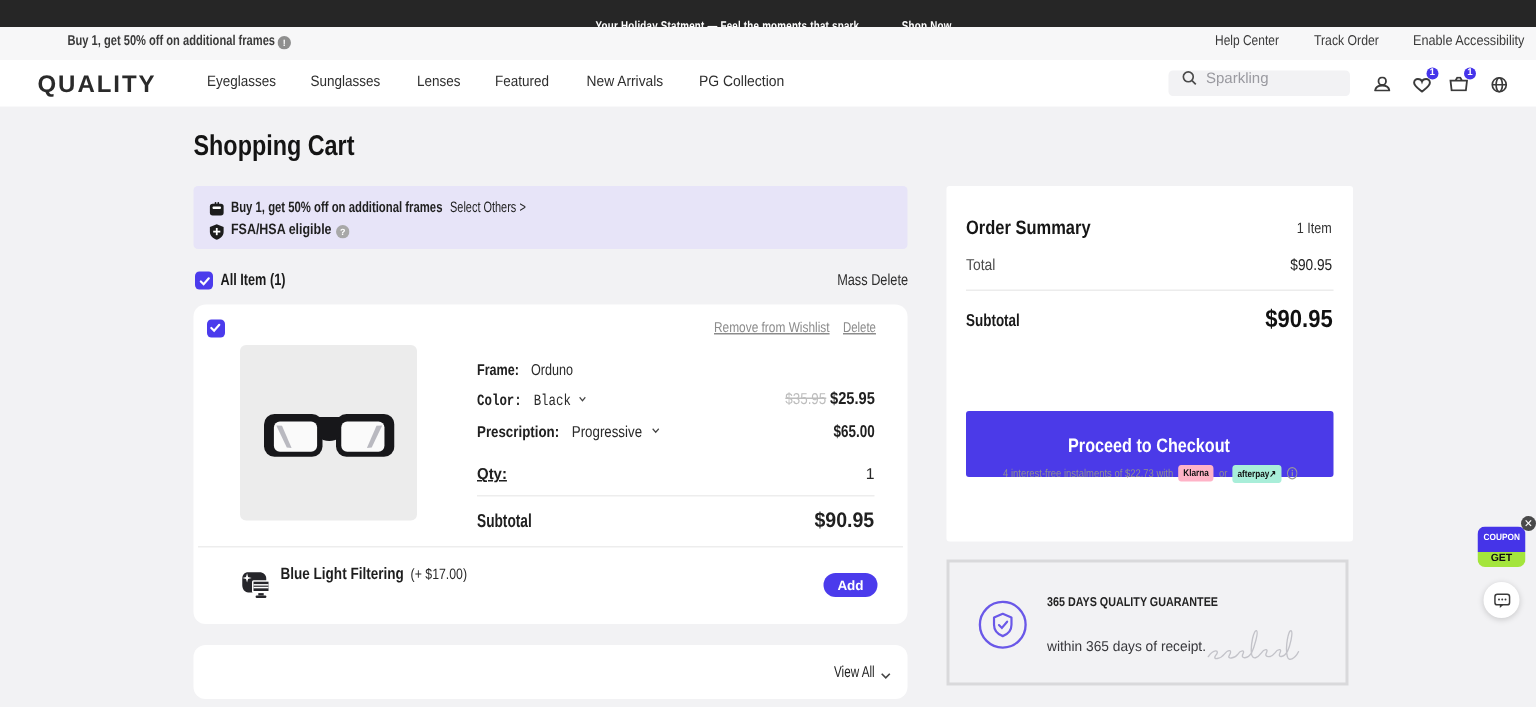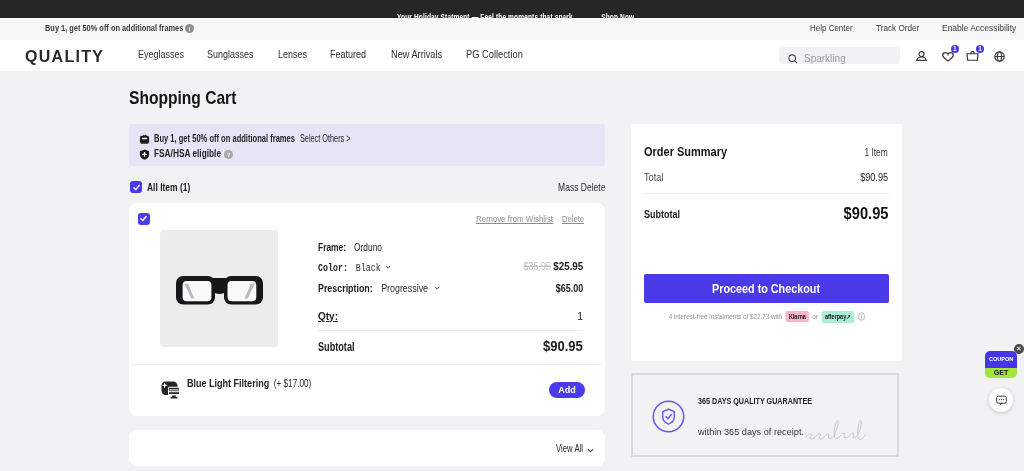--- a/index.html
+++ b/index.html
@@ -4,31 +4,31 @@
 *{margin:0;padding:0;box-sizing:border-box;}
 html,body{width:1024px;height:471px;overflow:hidden;}
 body{font-family:"Liberation Sans",sans-serif;background:#f2f2f4;position:relative;color:#1e1e1e;}
 .sx{display:inline-block;transform-origin:left center;white-space:nowrap;}
 .sxr{display:inline-block;transform-origin:right center;white-space:nowrap;}
 .sxc{display:inline-block;transform-origin:center center;white-space:nowrap;}
 .topbar{position:absolute;left:0;top:0;width:1024px;height:18px;background:#262626;color:#fff;}
 .utilbar{position:absolute;left:0;top:18px;width:1024px;height:22px;background:#f7f7f8;font-size:9.5px;color:#3a3a3a;}
 .nav{position:absolute;left:0;top:40px;width:1024px;height:31px;background:#fff;}
 .mi{position:absolute;top:9px;font-size:10px;color:#2e2e2e;}
-.search{position:absolute;left:779px;top:47px;width:121px;height:17px;background:#f2f2f4;border-radius:3px;display:flex;align-items:flex-end;font-size:10px;color:#9a9aa0;}
+.search{position:absolute;left:779px;top:47px;width:121px;height:17px;background:#f2f2f4;border-radius:3px;display:flex;align-items:flex-start;font-size:10px;color:#9a9aa0;}
 .badge{position:absolute;width:10px;height:10px;border-radius:50%;background:#4534ea;color:#fff;font-size:7px;font-weight:bold;display:flex;align-items:center;justify-content:center;}
 .promo{position:absolute;left:129px;top:124px;width:476px;height:42px;background:#e7e4f8;border-radius:3px;font-size:10px;color:#1f1f1f;}
 .cb{width:12px;height:12px;border-radius:3px;background:#4b3bec;display:inline-flex;align-items:center;justify-content:center;flex:none;}
 .card{position:absolute;background:#fff;border-radius:8px;}
 .det b{color:#202020;}
 .drow{position:absolute;font-size:10.5px;color:#2a2a2a;}
 .strike{color:#bdbdbd;text-decoration:line-through;}
 .addbtn{position:absolute;left:420px;top:179px;width:36px;height:16px;border-radius:8px;background:#4b3bec;color:#fff;font-size:9px;font-weight:bold;display:flex;align-items:center;justify-content:center;}
 .greenbar{position:absolute;left:13px;top:111px;width:245px;height:22px;background:#dff5b2;border-radius:2px;display:flex;align-items:center;font-size:10px;color:#1c1c1c;}
-.checkout{position:absolute;left:13px;top:150px;width:245px;height:29px;background:#4b3ae8;border-radius:2px;color:#fff;font-size:13px;font-weight:bold;display:flex;align-items:center;justify-content:center;}
+.checkout{position:absolute;left:13px;top:150px;width:245px;height:44px;background:#4b3ae8;border-radius:2px;color:#fff;font-size:13px;font-weight:bold;display:flex;align-items:center;justify-content:center;}
 .kbadge{background:#ffb3c7;color:#111;font-size:6.5px;font-weight:bold;padding:2px 4px;border-radius:2.5px;}
 .abadge{background:#a9eed9;color:#111;font-size:6.5px;font-weight:bold;padding:2px 4px;border-radius:2.5px;}
 .g365{position:absolute;left:631px;top:373px;width:268px;height:84px;border:2px solid #d9d9db;}
 .coupon{position:absolute;left:985px;top:351px;width:32px;height:27px;border-radius:5px;overflow:hidden;font-weight:bold;text-align:center;}
 .cclose{position:absolute;left:1014px;top:344px;width:10px;height:10px;border-radius:50%;background:#4a4a4a;color:#fff;font-size:7px;display:flex;align-items:center;justify-content:center;}
 .chatw{position:absolute;left:989px;top:388px;width:24px;height:24px;border-radius:50%;background:#fff;box-shadow:0 1px 4px rgba(0,0,0,.18);display:flex;align-items:center;justify-content:center;}
 </style></head>
 <body>
 <div class="topbar">
   <div style="position:absolute;left:0;top:0;width:1024px;height:34px;display:flex;align-items:center;justify-content:center;padding-left:7px;">

